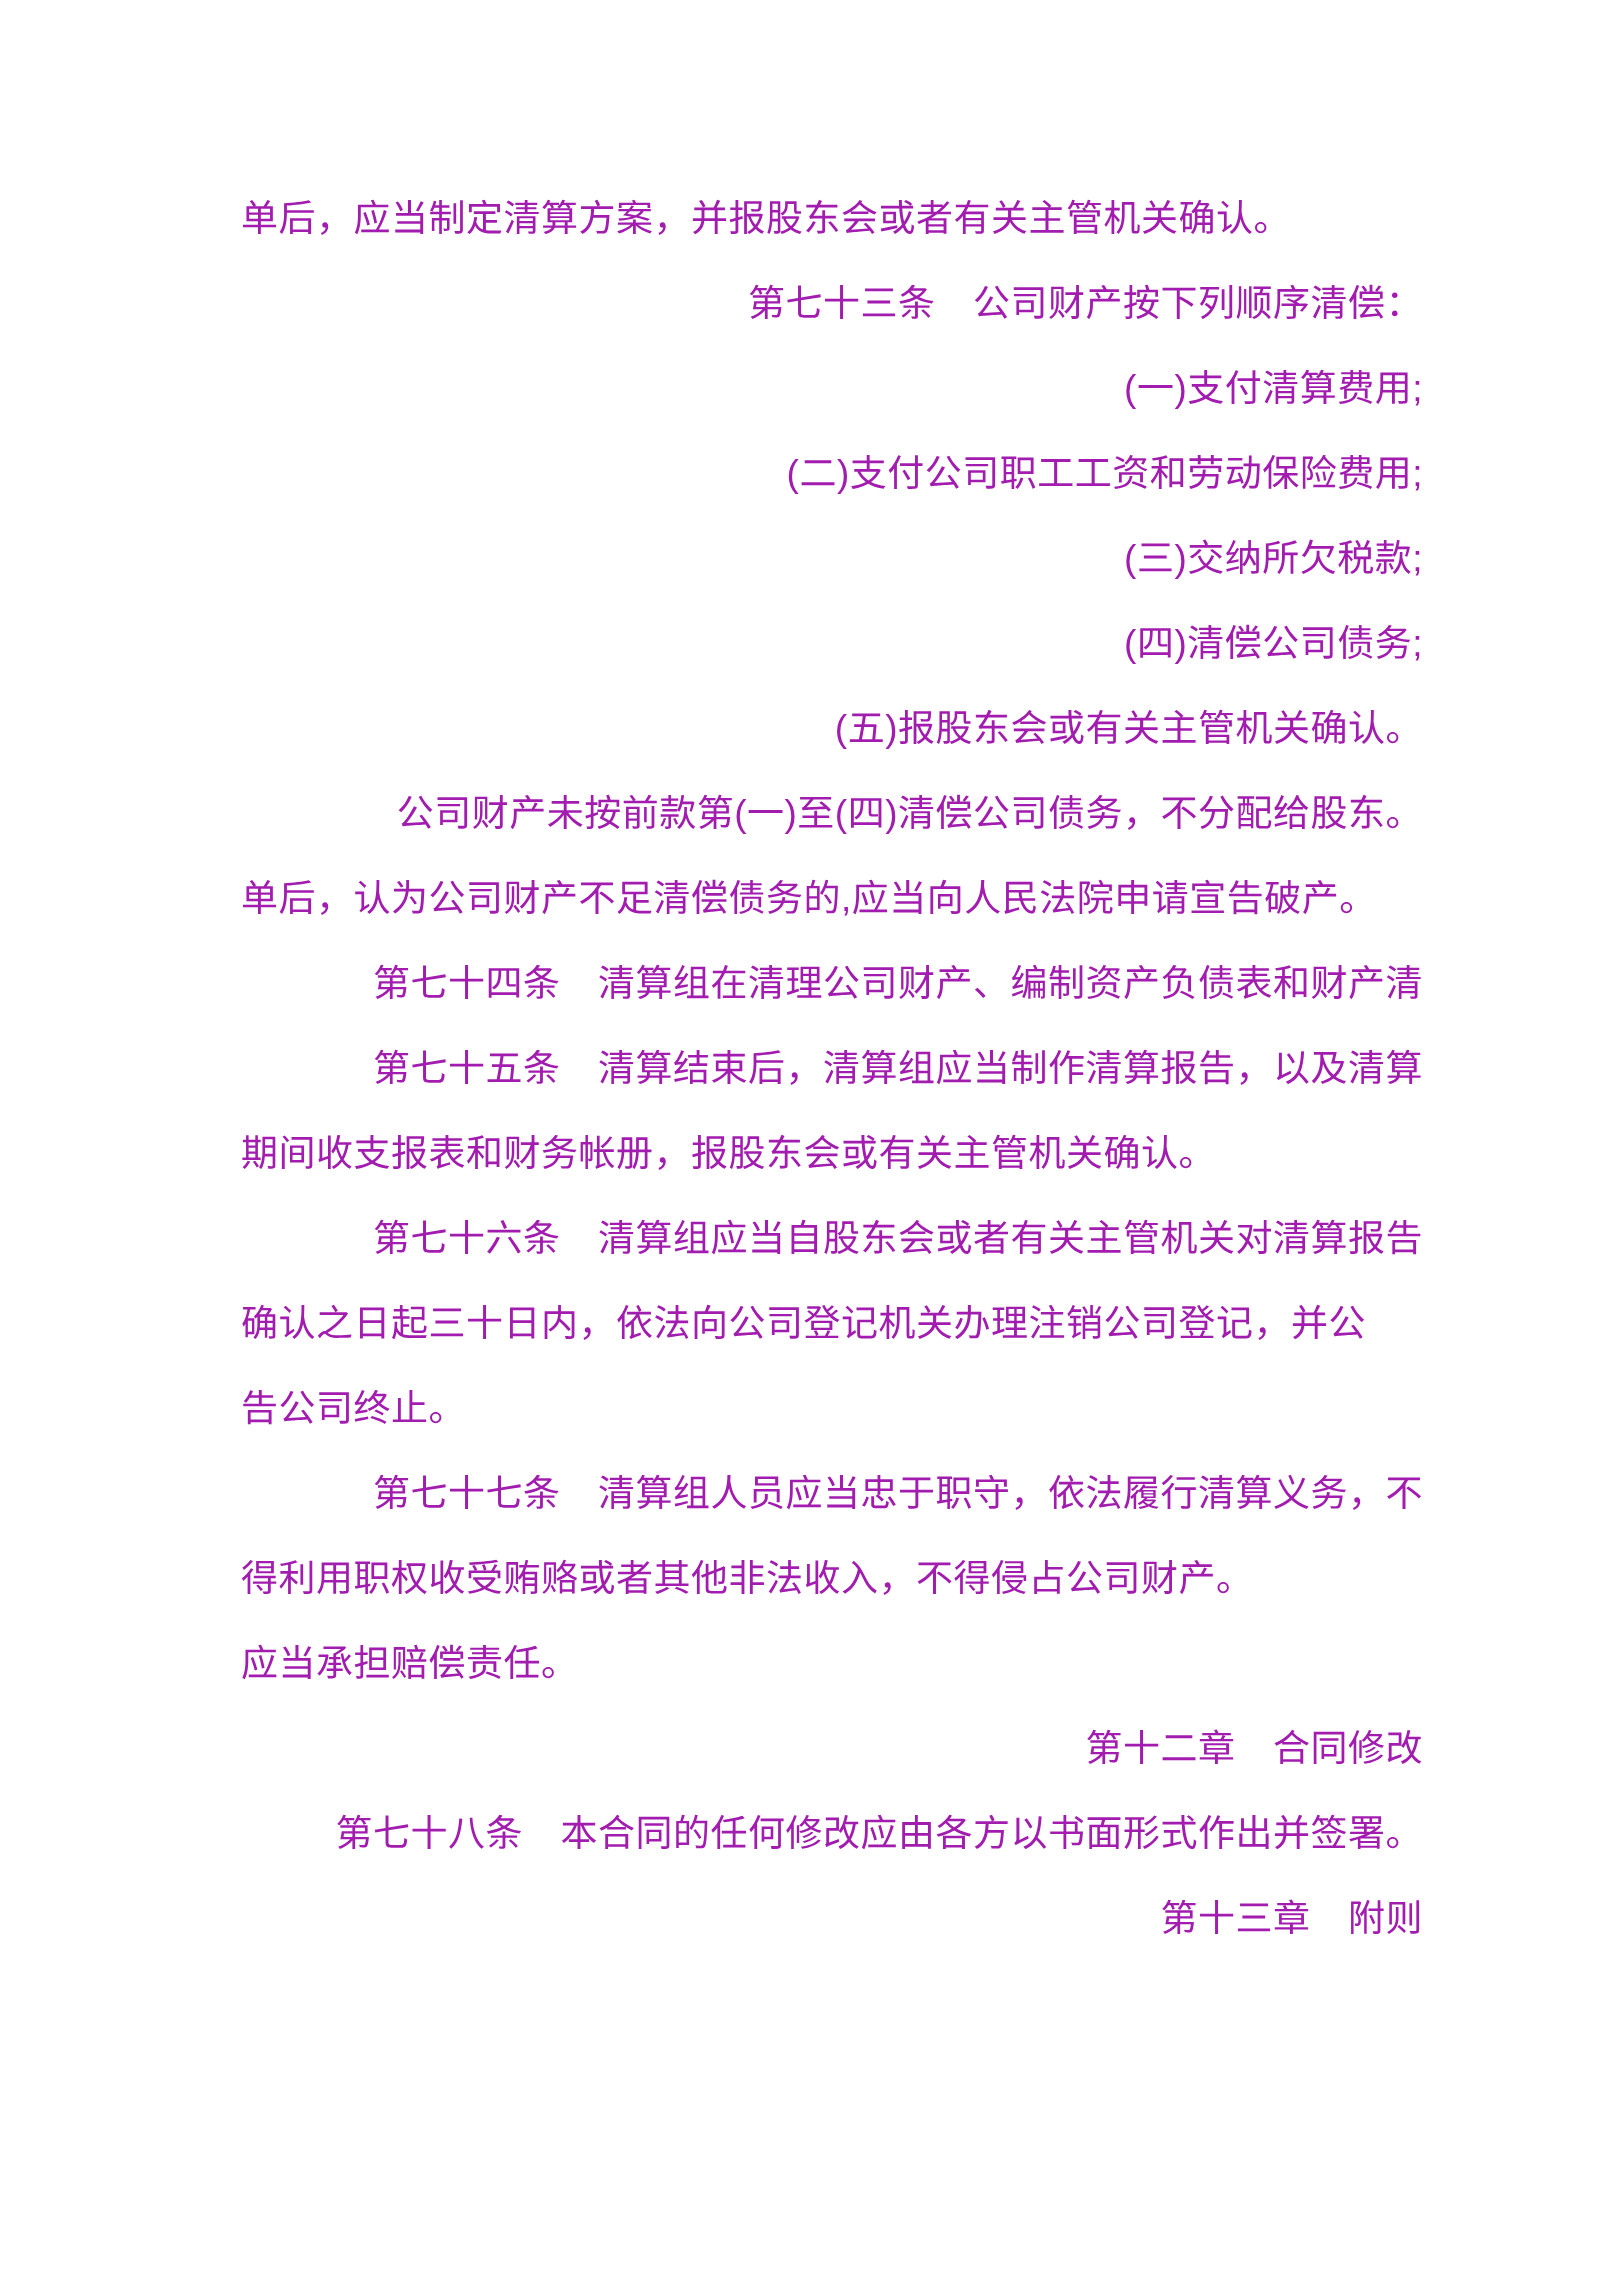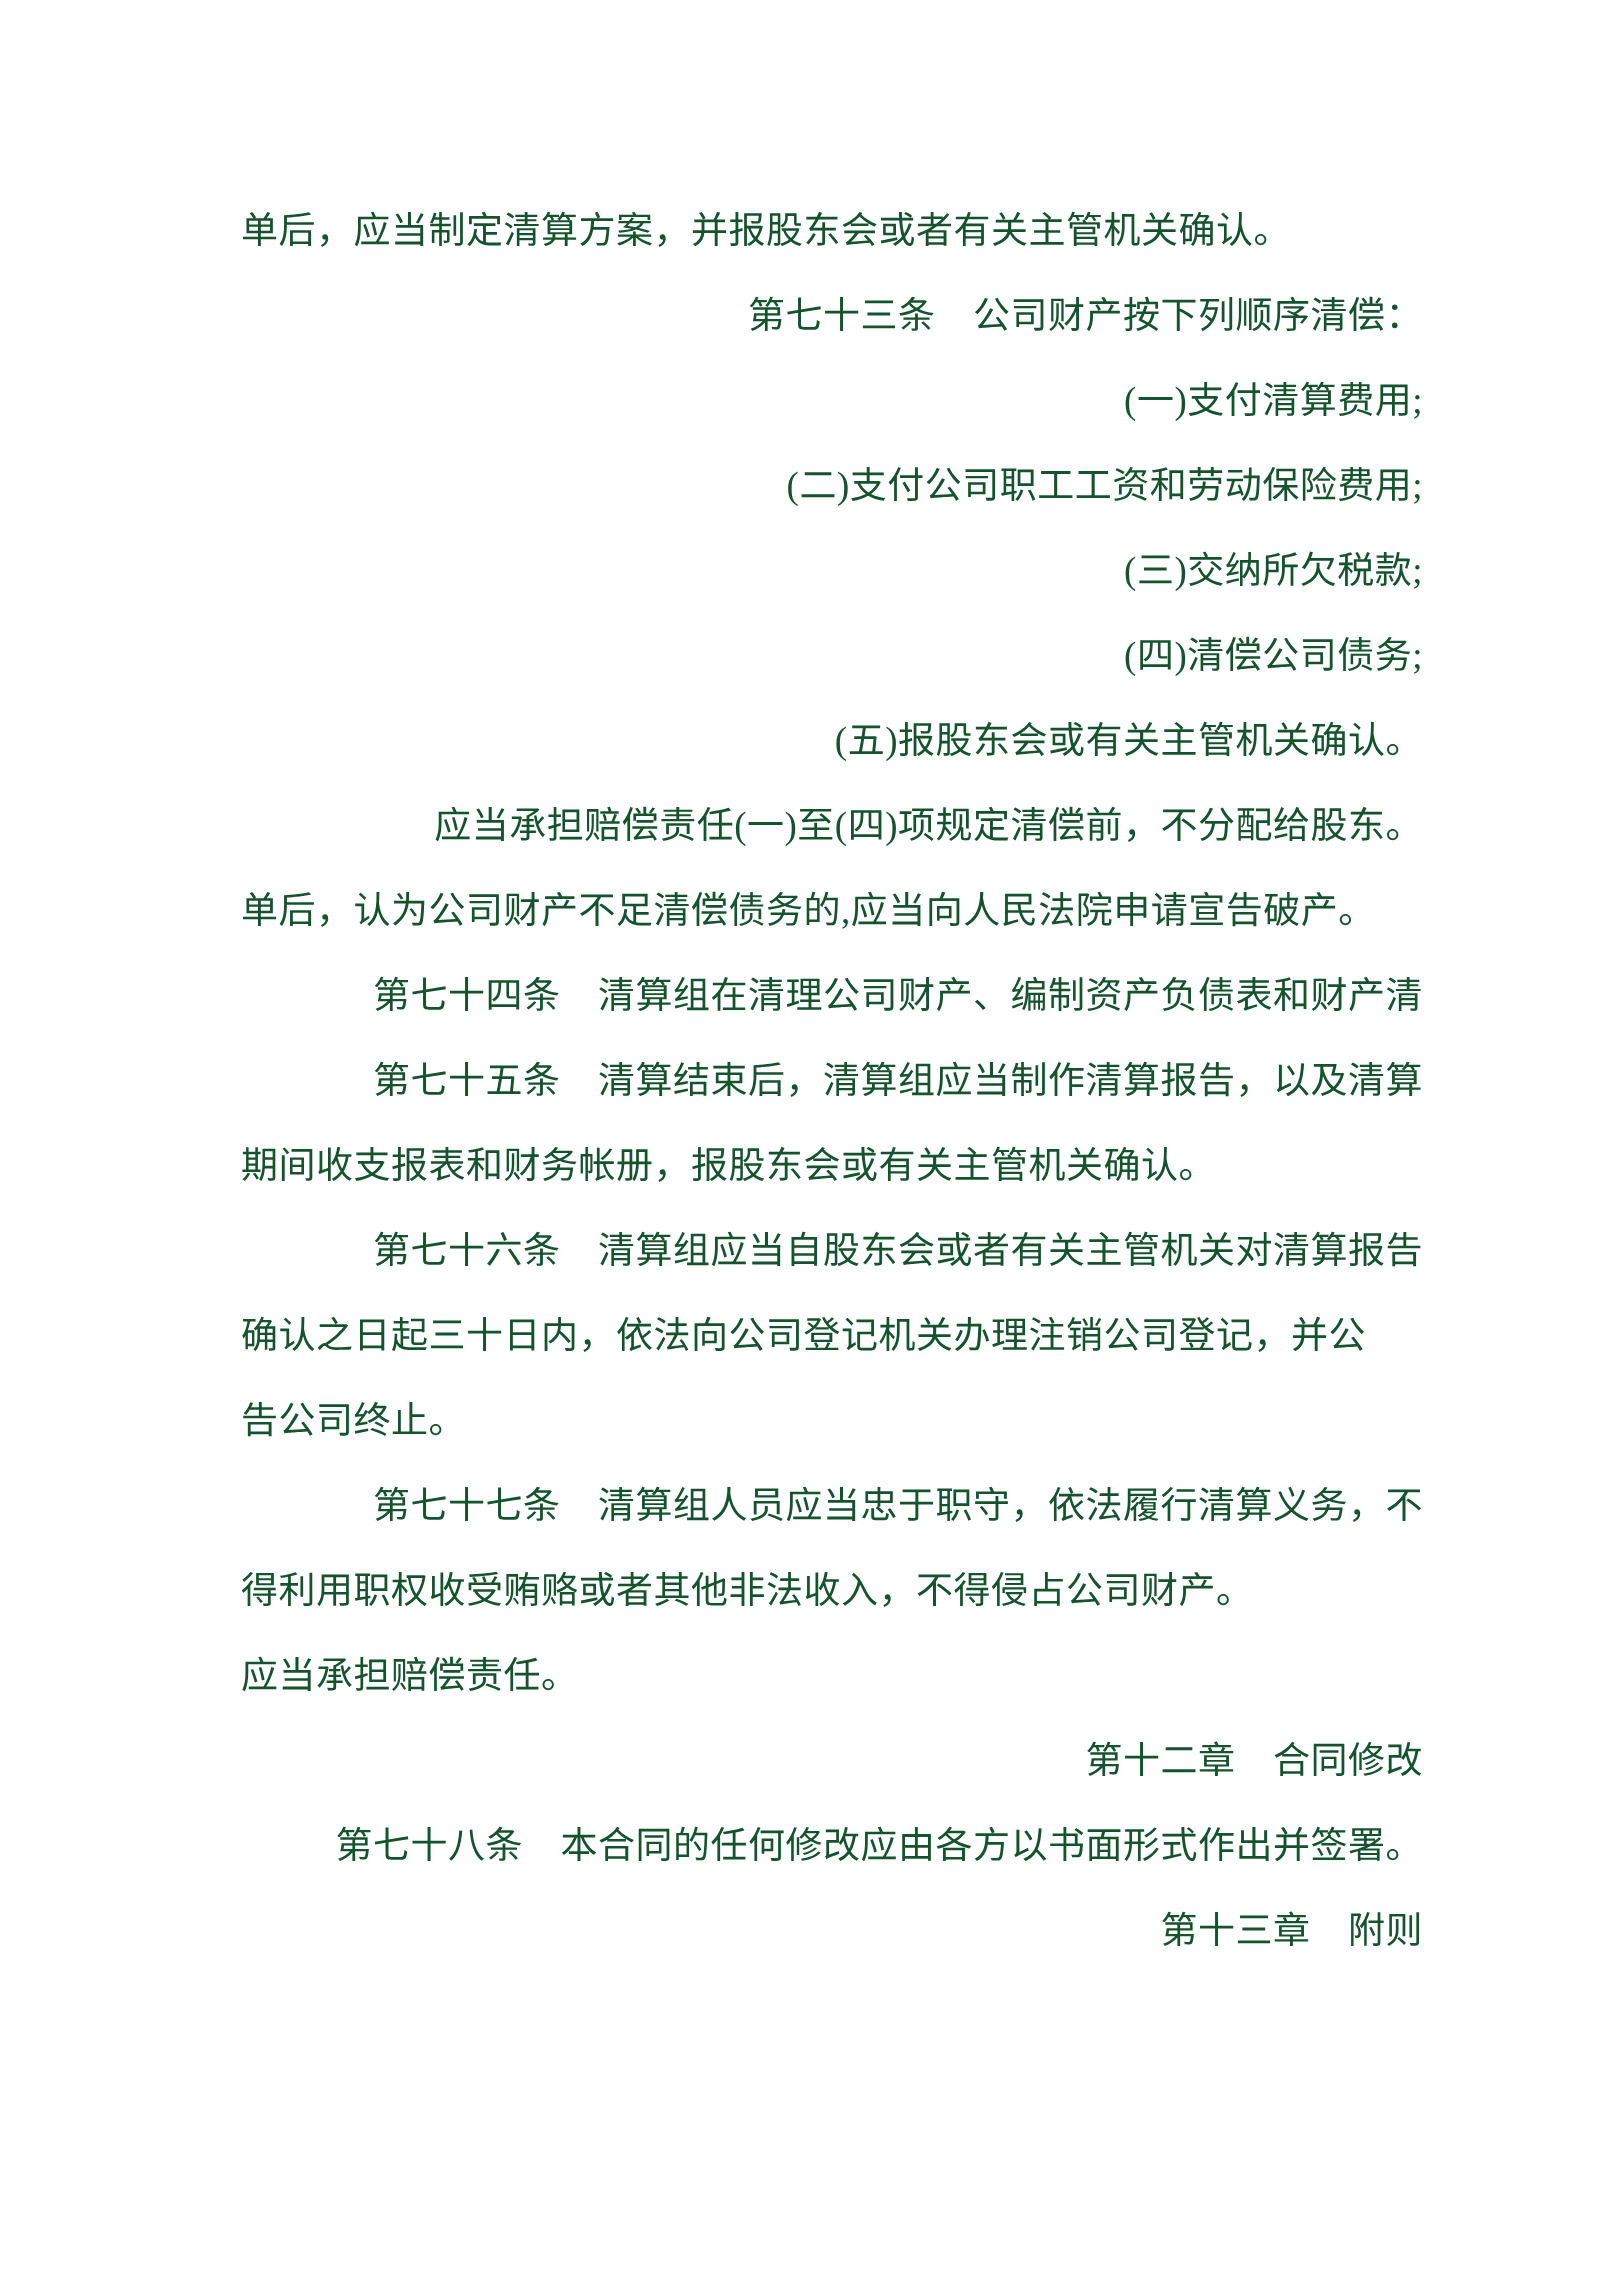--- a/index.html
+++ b/index.html
@@ -11,24 +11,24 @@
     position: relative;
     width: 1623px;
     height: 2294px;
     margin: 0 auto;
     background: #ffffff;
     overflow: hidden;
   }
   .text-block {
     position: absolute;
     left: 241px;
-    top: 188px;
+    top: 176px;
     width: 1182px;
-    color: #14532d;
-    font-family: Liberation Serif, serif;
+    color: #a21caf;
+    font-family: Liberation Sans, sans-serif;
     font-size: 37px;
     line-height: 85px;
     letter-spacing: 0.5px;
   }
   .text-block p.line {
     margin: 0;
     padding: 0;
     height: 85px;
     white-space: pre;      
     overflow: visible;
@@ -43,21 +43,21 @@
 
 <div class="page">
   <div class="text-block">
       <p class="line indent-0">单后，应当制定清算方案，并报股东会或者有关主管机关确认。</p>
       <p class="line indent-1">第七十三条　公司财产按下列顺序清偿：</p>
       <p class="line indent-1"> (一)支付清算费用;</p>
       <p class="line indent-1">(二)支付公司职工工资和劳动保险费用;</p>
       <p class="line indent-1">(三)交纳所欠税款;</p>
       <p class="line indent-1">(四)清偿公司债务;</p>
       <p class="line indent-1"> (五)报股东会或有关主管机关确认。</p>
-      <p class="line indent-1">应当承担赔偿责任(一)至(四)项规定清偿前，不分配给股东。</p>
+      <p class="line indent-1">公司财产未按前款第(一)至(四)清偿公司债务，不分配给股东。</p>
       <p class="line indent-0">单后，认为公司财产不足清偿债务的,应当向人民法院申请宣告破产。</p>
       <p class="line indent-1">第七十四条　清算组在清理公司财产、编制资产负债表和财产清</p>
       <p class="line indent-1">第七十五条　清算结束后，清算组应当制作清算报告，以及清算</p>
       <p class="line indent-0">期间收支报表和财务帐册，报股东会或有关主管机关确认。</p>
       <p class="line indent-1">第七十六条　清算组应当自股东会或者有关主管机关对清算报告</p>
       <p class="line indent-0">确认之日起三十日内，依法向公司登记机关办理注销公司登记，并公</p>
       <p class="line indent-0">告公司终止。</p>
       <p class="line indent-1">第七十七条　清算组人员应当忠于职守，依法履行清算义务，不</p>
       <p class="line indent-0">得利用职权收受贿赂或者其他非法收入，不得侵占公司财产。</p>
       <p class="line indent-0">应当承担赔偿责任。</p>

